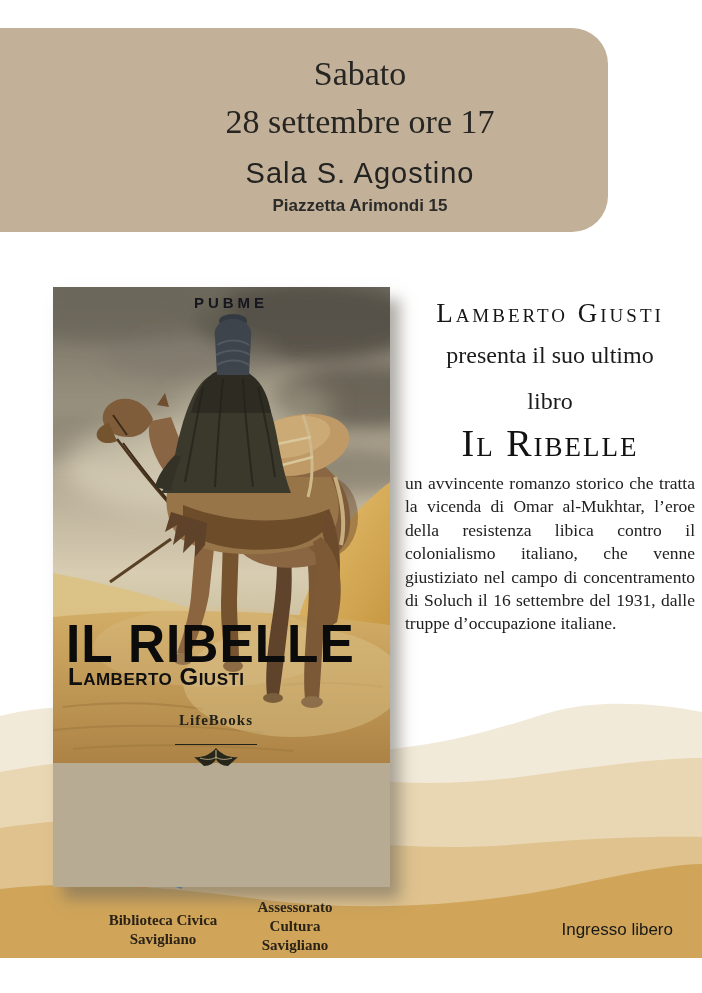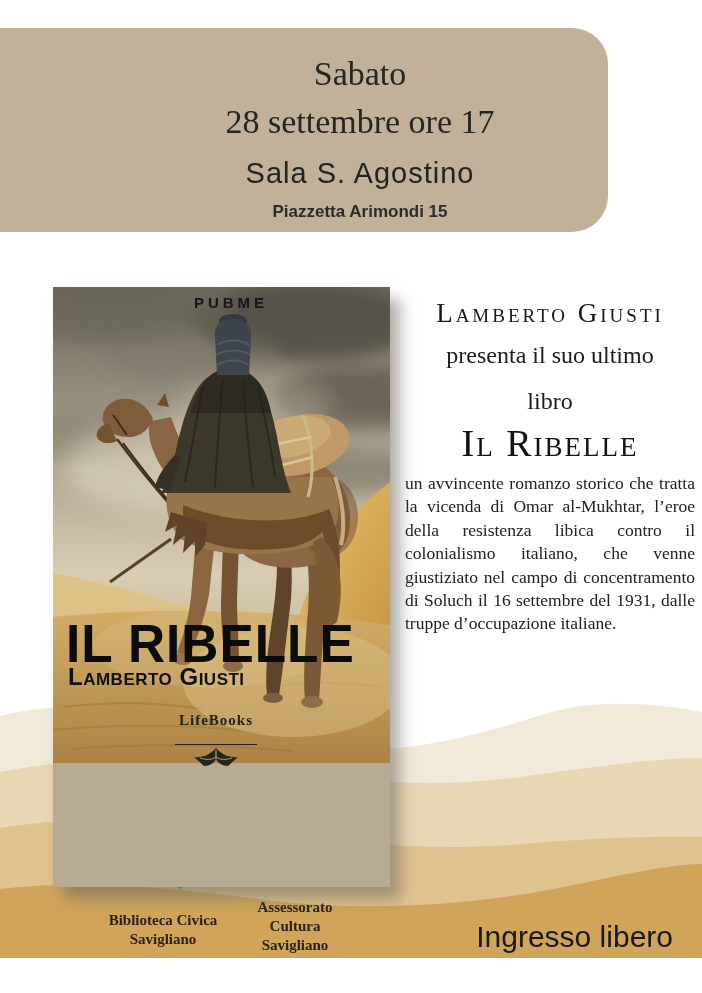--- a/index.html
+++ b/index.html
@@ -10,21 +10,21 @@
   
   .banner{position:absolute;left:0;top:28px;width:608px;height:204px;background:#c2b098;
           border-radius:0 36px 36px 0;box-sizing:border-box;padding:26px 0 0 112px;text-align:center;}
   .banner-day{font-size:34px;line-height:40px;color:#262522;}
   .banner-date{font-size:34px;line-height:40px;color:#262522;margin-top:8px;}
   .banner-venue{font-family:"Liberation Sans","DejaVu Sans",sans-serif;font-size:29px;line-height:34px;
                 color:#232321;margin-top:14px;letter-spacing:1px;}
   .banner-org,.banner-address{font-family:"Liberation Sans","DejaVu Sans",sans-serif;font-size:17px;
                 line-height:20px;color:#2b2b29;font-weight:700;white-space:pre;}
   .banner-org{margin-top:5px;}
-  .banner-address{margin-top:12px;}
+  .banner-address{margin-top:6px;}
 
   
   .cover{position:absolute;left:53px;top:287px;width:337px;height:600px;z-index:5;
          box-shadow:10px 12px 14px rgba(110,104,92,.55);overflow:hidden;background:#b7ab93;}
   .cover svg.art{position:absolute;left:0;top:0;}
   .pubme{position:absolute;left:178px;top:7px;transform:translateX(-50%);
          font-family:"Liberation Sans","DejaVu Sans",sans-serif;font-size:15px;font-weight:700;
          letter-spacing:4px;color:#16161e;}
   .cover-title{position:absolute;left:13px;top:334px;font-family:"Liberation Sans","DejaVu Sans",sans-serif;
          font-weight:700;font-size:53px;line-height:46px;letter-spacing:1px;color:#0b0b0b;
@@ -50,21 +50,21 @@
   
   .logo-block{position:absolute;z-index:3;text-align:center;}
   #lib-block{left:98px;top:828px;width:130px;}
   #crest-block{left:231px;top:814px;width:128px;}
   .logo-block svg{display:inline-block;}
   .cap{font-family:"Liberation Serif",serif;font-weight:700;font-size:15px;line-height:19px;color:#2b2217;}
   #lib-block .cap-first{margin-top:13px;}
   #crest-block .cap-first{margin-top:10px;}
 
   .admission{position:absolute;right:29px;top:920px;z-index:3;
-             font-family:"Liberation Sans","DejaVu Sans",sans-serif;font-size:30px;color:#181818;}
+             font-family:"Liberation Sans","DejaVu Sans",sans-serif;font-size:17px;color:#181818;}
 </style>
 </head>
 <body>
 
 <div class="poster">
 
   <div class="banner">
     <div class="banner-day">Sabato</div>
     <div class="banner-date">28 settembre ore 17</div>
     <div class="banner-venue">Sala S. Agostino</div>

